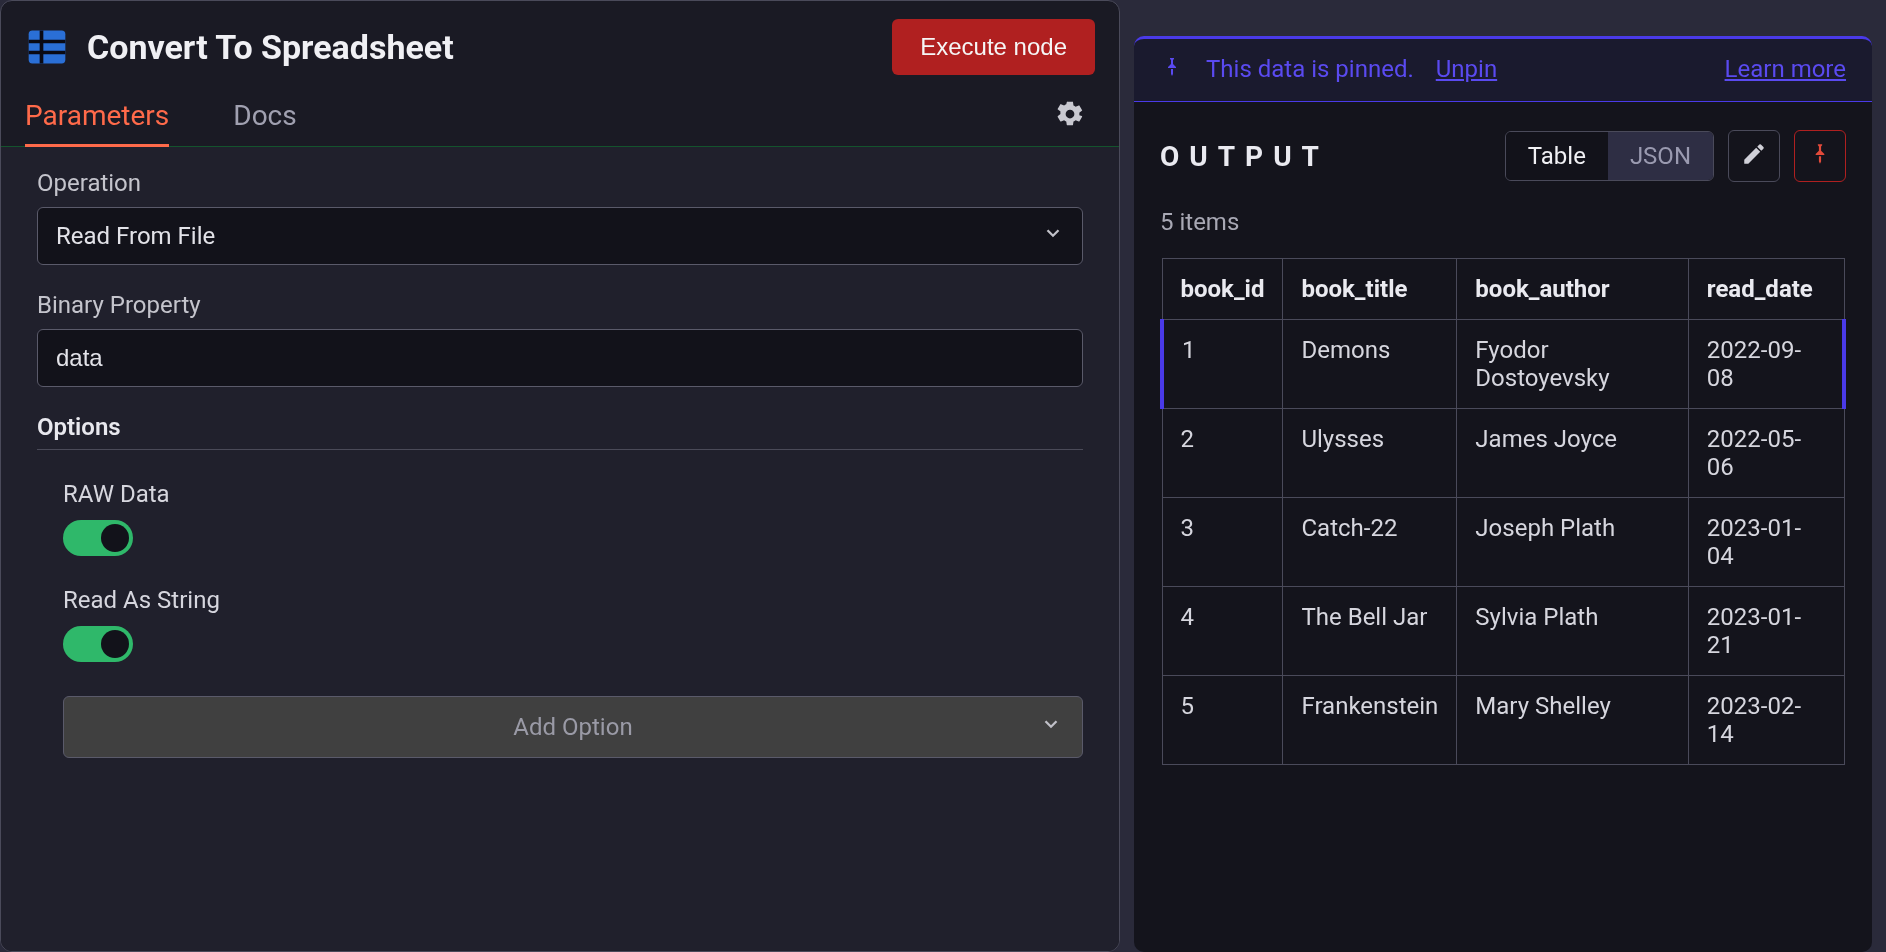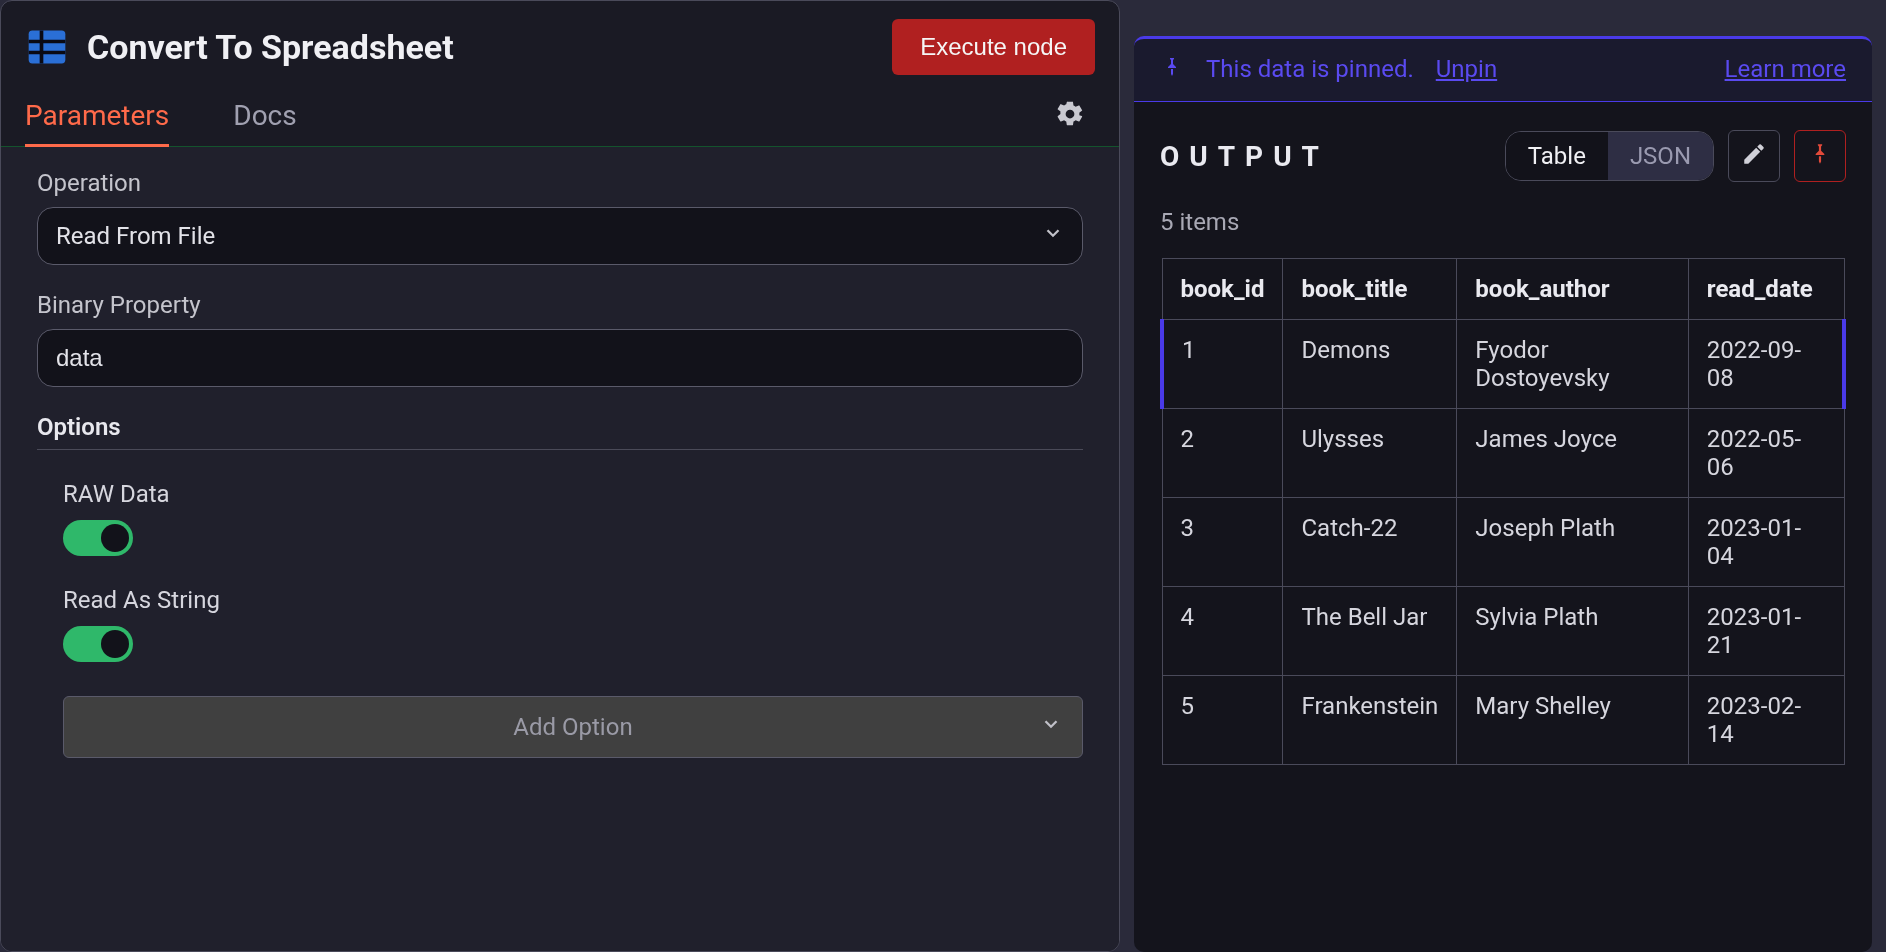--- a/index.html
+++ b/index.html
@@ -102,21 +102,21 @@
   }
   .field-label {
     font-size: 24px;
     color: #c4c4cc;
     margin-bottom: 10px;
   }
   .select-box, .text-box {
     width: 100%;
     background: #12121a;
     border: 1px solid #5a5a6a;
-    border-radius: 16px;
+    border-radius: 6px;
     padding: 14px 18px;
     font-size: 24px;
     color: #e2e2e8;
     display: flex;
     align-items: center;
     justify-content: space-between;
     margin-bottom: 26px;
   }
   .select-box .chev { color: #c0c0c8; }
   .chev svg { width: 22px; height: 22px; }
@@ -220,21 +220,21 @@
   .output-title {
     font-size: 28px;
     letter-spacing: 10px;
     font-weight: 700;
     color: #eaeaf0;
   }
   .view-toggle {
     margin-left: auto;
     display: flex;
     border: 1px solid #4a4a5a;
-    border-radius: 16px;
+    border-radius: 6px;
     overflow: hidden;
   }
   .view-toggle .seg {
     padding: 10px 22px;
     font-size: 24px;
     cursor: pointer;
   }
   .seg.active { background: #12121a; color: #f0f0f4; }
   .seg.inactive { background: #2e2e44; color: #9a9ab0; }
   .icon-btn {

